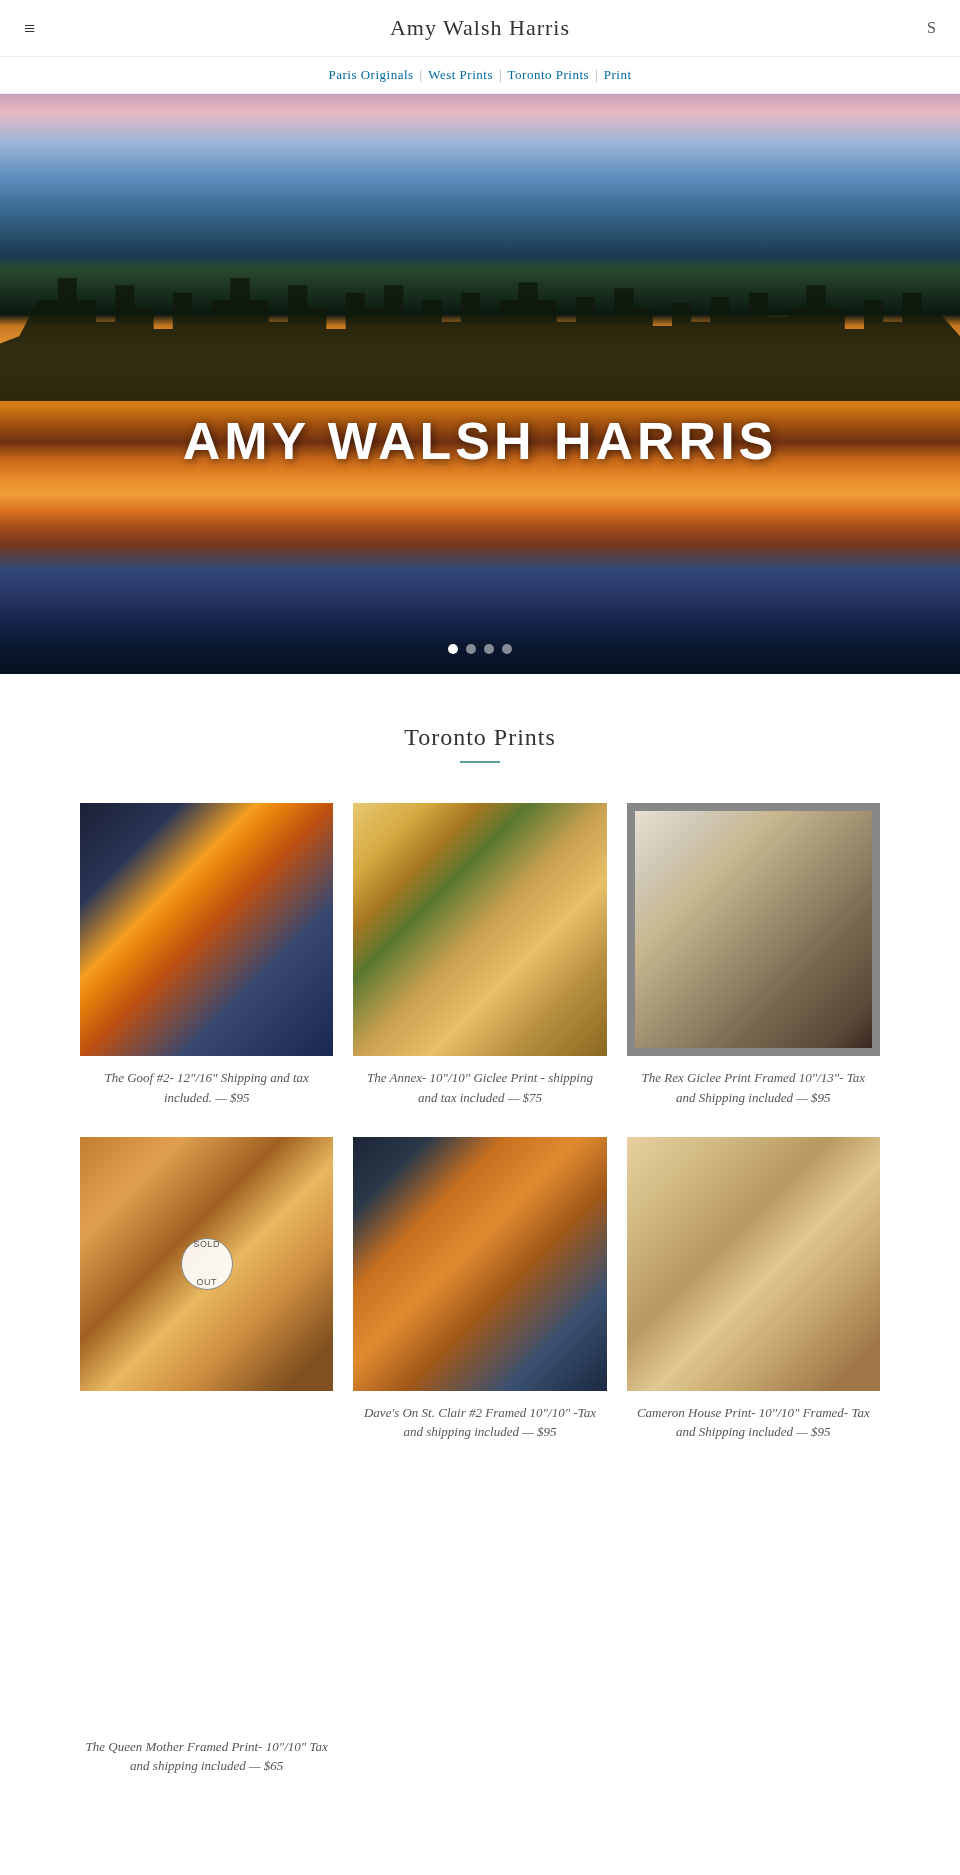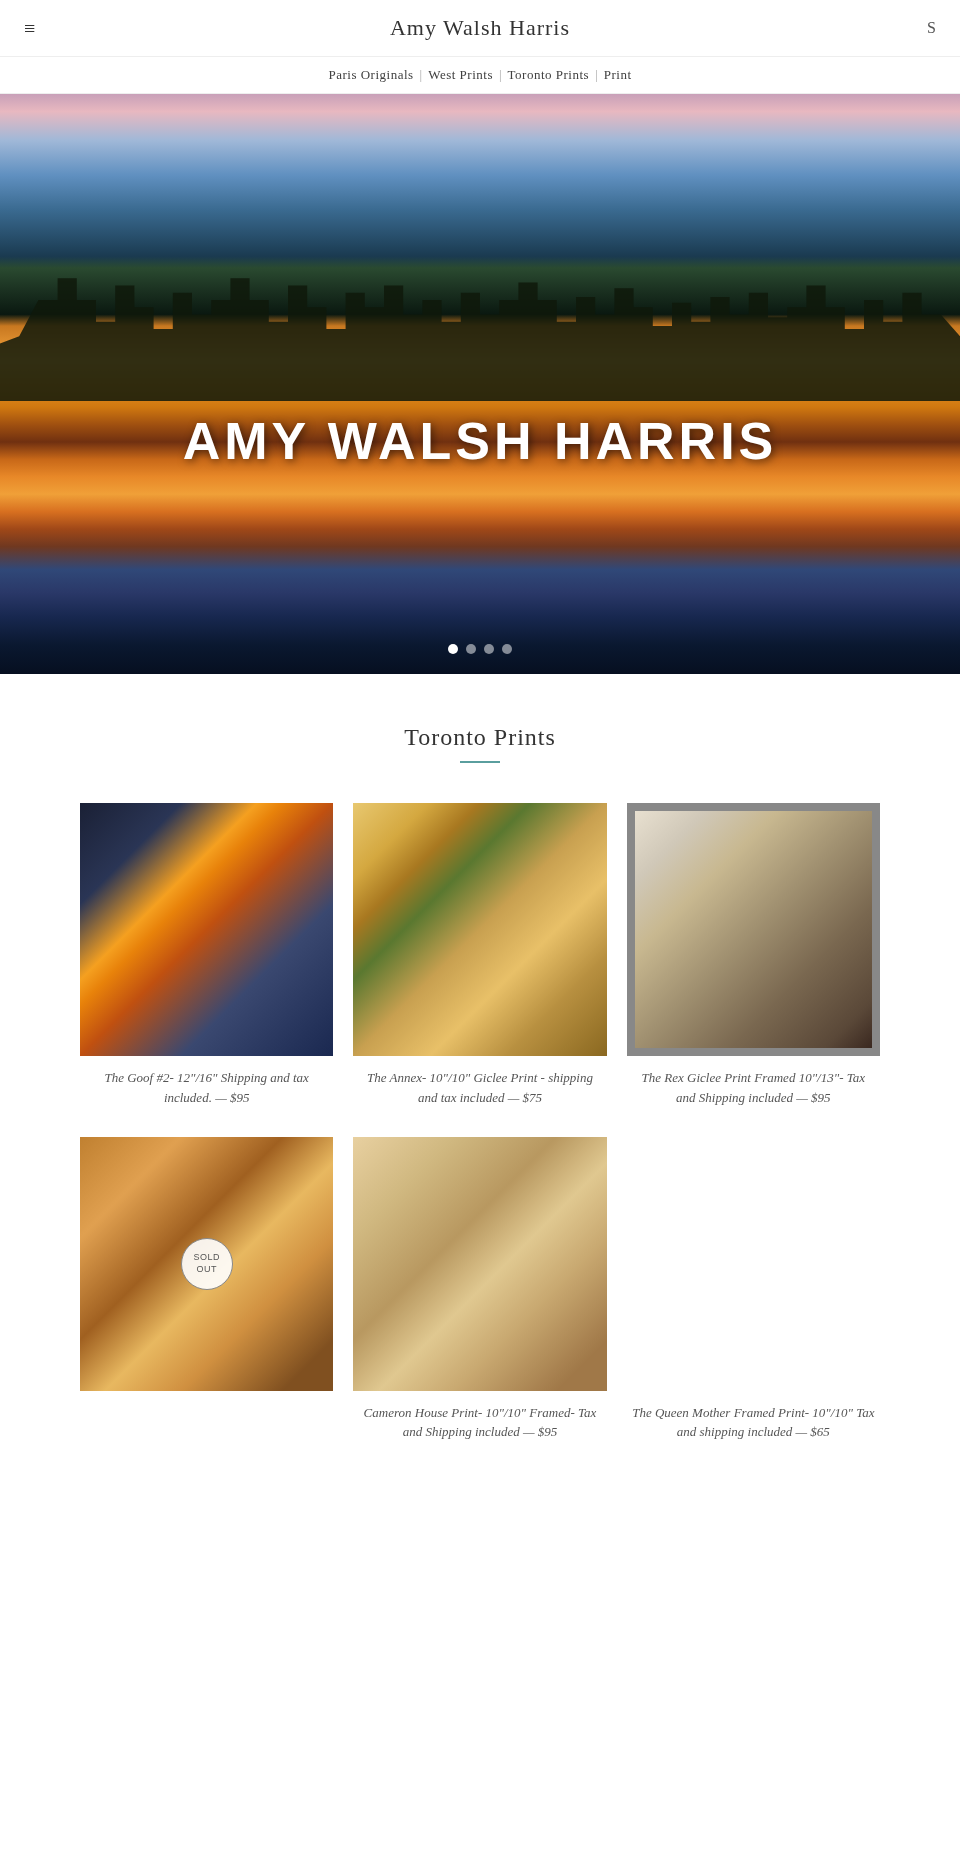--- a/index.html
+++ b/index.html
@@ -39,21 +39,21 @@
     
     .nav {
       display: flex;
       justify-content: center;
       gap: 6px;
       padding: 10px 0;
       border-bottom: 1px solid #eee;
     }
     .nav-item {
       font-size: 13px;
-      color: #404040;
+      color: #0369a1;
       text-decoration: none;
       cursor: pointer;
       letter-spacing: 0.5px;
     }
     .nav-separator {
       color: #aaa;
       font-size: 13px;
     }
 
     
@@ -276,21 +276,21 @@
       left: 50%;
       transform: translate(-50%, -50%);
       width: 52px;
       height: 52px;
       border-radius: 50%;
       border: 1.5px solid #888;
       background: rgba(255,255,255,0.9);
       display: flex;
       flex-direction: column;
       align-items: center;
-      justify-content: center;
+      justify-content: space-between;
       font-size: 9px;
       color: #555;
       letter-spacing: 0.5px;
       font-family: Arial, sans-serif;
       text-align: center;
       line-height: 1.3;
     }
 
     .product-title {
       font-size: 13px;
@@ -361,20 +361,26 @@
       <div class="product-image-wrap">
         <div class="img-heading-west"></div>
         <div class="sold-out-badge">
           <span>SOLD</span>
           <span>OUT</span>
         </div>
       </div>
     </div>
     <div class="product-card">
       <div class="product-image-wrap">
+        <div class="img-daves"></div>
+      </div>
+      <p class="product-title">Dave's On St. Clair #2 Framed 10"/10" -Tax and shipping included — $95</p>
+    </div>
+    <div class="product-card">
+      <div class="product-image-wrap">
         <div class="img-cameron"></div>
       </div>
       <p class="product-title">Cameron House Print- 10"/10" Framed- Tax and Shipping included — $95</p>
     </div>
     <div class="product-card">
       <div class="product-image-wrap">
         <div class="img-queen-mother"></div>
       </div>
       <p class="product-title">The Queen Mother Framed Print- 10"/10" Tax and shipping included — $65</p>
     </div>

